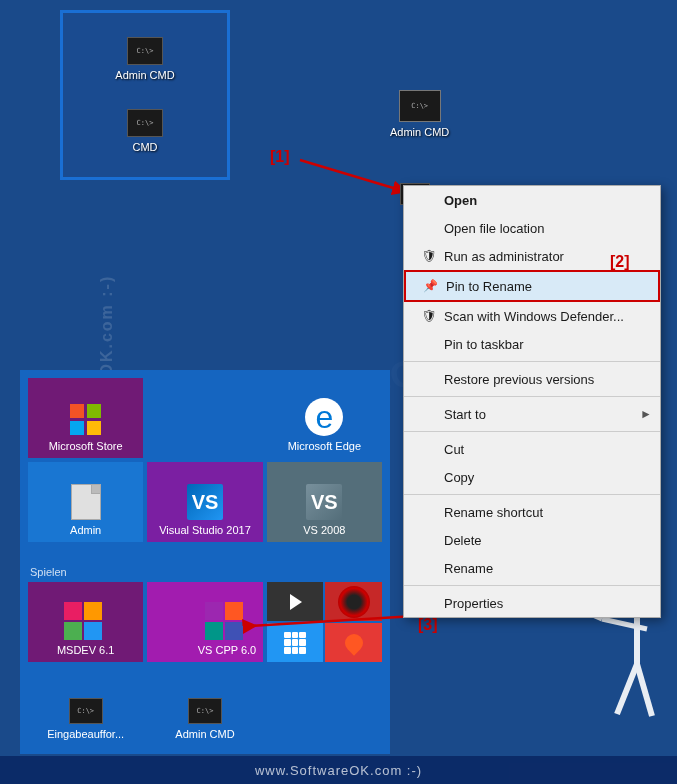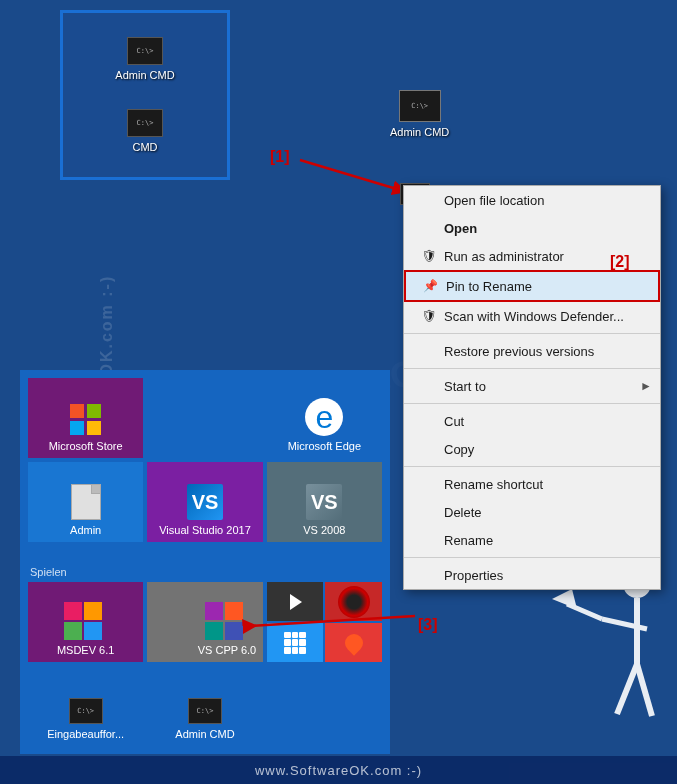--- a/index.html
+++ b/index.html
@@ -429,45 +429,49 @@
 
 <div class="desktop-icon-right">
   <div class="shortcut-icon"></div>
   <span class="shortcut-label">Admin CMD</span>
 </div>
 
 <div class="cmd-small-icon"></div>
 
 <div class="context-menu">
 
+  <div class="context-menu-item bold-item">
+    <span class="item-icon"></span>
+    <span>Open</span>
+  </div>
+
   <div class="context-menu-item">
     <span class="item-icon"></span>
     <span>Open file location</span>
-  </div>
-
-  <div class="context-menu-item bold-item">
-    <span class="item-icon"></span>
-    <span>Open</span>
   </div>
 
   <div class="context-menu-item">
     <span class="item-icon">🛡</span>
     <span>Run as administrator</span>
   </div>
 
   <div class="context-menu-item pin-to-start-item">
     <span class="item-icon">📌</span>
     <span>Pin to Rename</span>
   </div>
 
   <div class="context-menu-item">
     <span class="item-icon">🛡</span>
     <span>Scan with Windows Defender...</span>
   </div>
 
+  <div class="context-menu-item">
+    <span class="item-icon"></span>
+    <span>Pin to taskbar</span>
+  </div>
   <div class="context-menu-divider"></div>
 
   <div class="context-menu-item">
     <span class="item-icon"></span>
     <span>Restore previous versions</span>
   </div>
   <div class="context-menu-divider"></div>
 
   <div class="context-menu-item">
     <span class="item-icon"></span>
@@ -550,21 +554,21 @@
   <div style="display:grid; grid-template-columns: repeat(3,1fr); gap:4px; margin-bottom:4px;">
     <div class="tile" style="background:#701a75; height:80px;">
       <div style="display:flex; gap:2px; flex-wrap:wrap; width:44px;">
         <div style="width:18px; height:18px; background:#e91e63;"></div>
         <div style="width:18px; height:18px; background:#ff9800;"></div>
         <div style="width:18px; height:18px; background:#4caf50;"></div>
         <div style="width:18px; height:18px; background:#2196f3;"></div>
       </div>
       <span class="tile-label">MSDEV 6.1</span>
     </div>
-    <div class="tile" style="background:#737373; height:80px;padding-left:48px;">
+    <div class="tile" style="background:#a21caf; height:80px;padding-left:48px;">
       <div style="display:flex; gap:2px; flex-wrap:wrap; width:44px;">
         <div style="width:18px; height:18px; background:#9c27b0;"></div>
         <div style="width:18px; height:18px; background:#ff5722;"></div>
         <div style="width:18px; height:18px; background:#009688;"></div>
         <div style="width:18px; height:18px; background:#3f51b5;"></div>
       </div>
       <span class="tile-label">VS CPP 6.0</span>
     </div>
 
     <div style="display:grid; grid-template-columns:1fr 1fr; grid-template-rows:1fr 1fr; gap:2px; height:80px;">

